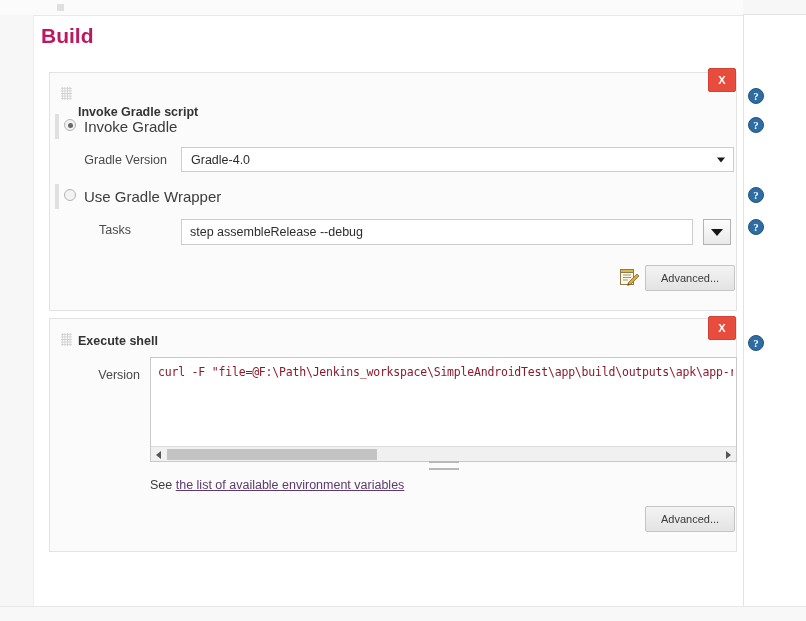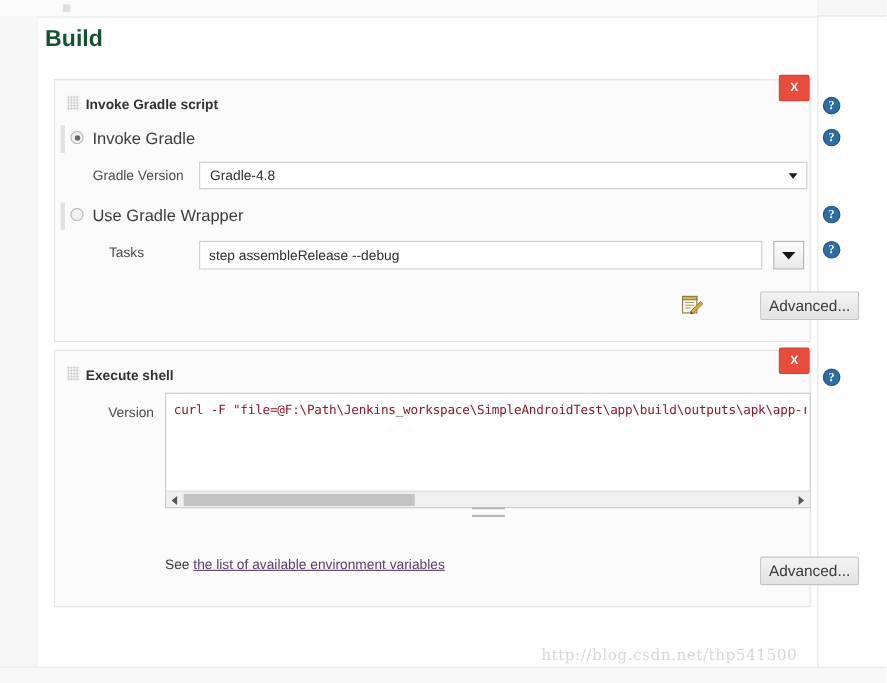--- a/index.html
+++ b/index.html
@@ -67,21 +67,21 @@
     background: #f8f8f8;
     border-top: 1px solid #e8e8e8;
   }
 
   
   #build-title {
     position: absolute;
     left: 41px; top: 24px;
     font-size: 21px;
     font-weight: bold;
-    color: #14532d;
+    color: #be185d;
     letter-spacing: 0px;
   }
 
   
   .step-box {
     position: absolute;
     background: #fbfbfb;
     border: 1px solid #e3e3e3;
     box-sizing: border-box;
   }
@@ -238,26 +238,25 @@
     border-top: 7px solid #161616;
   }
 
   
   .btn {
     position: absolute;
     background: linear-gradient(#f3f3f3, #e3e3e3);
     border: 1px solid #c5c5c5;
     border-radius: 2px;
     box-sizing: border-box;
-    font-size: 14px;
+    font-size: 11px;
     color: #3a3a3a;
     text-align: center;
     cursor: pointer;
     white-space: nowrap;
-    margin-left: 46px;
   }
   .btn span { position: absolute; left: 0; right: 0; top: 50%; transform: translateY(-50%); }
 
   
   .notepad-icon {
     position: absolute;
     width: 20px; height: 18px;
     cursor: pointer;
   }
 
@@ -375,34 +374,34 @@
   <div id="content-col"></div>
   <div id="right-rail"></div>
   <div id="right-rail-top"></div>
   <div id="bottom-strip"></div>
 
   <div id="build-title">Build</div>
 
   <div class="step-box" id="step-gradle"></div>
 
   <div class="grip" style="left:61px; top:87px;"></div>
-  <div class="step-title" style="left:78px; top:88px;">Invoke Gradle script</div>
+  <div class="step-title" style="left:78px; top:105px;">Invoke Gradle script</div>
   <div class="x-btn" style="left:708px; top:68px;">X</div>
 
   <div class="indent-bar" style="left:55px; top:114px; height:25px;"></div>
   <div class="indent-bar" style="left:55px; top:184px; height:25px;"></div>
 
   <div class="radio-row">
     <div class="radio checked" style="left:64px; top:119px;"></div>
     <div class="radio-label" style="left:84px; top:118px;">Invoke Gradle</div>
   </div>
 
   <div class="field-label" style="left:0px; top:153px; width:167px;">Gradle Version</div>
   <div class="select-box" style="left:181px; top:147px; width:553px; height:25px;">
-    <span class="select-text">Gradle-4.8</span>
+    <span class="select-text">Gradle-4.0</span>
     <span class="select-caret"></span>
   </div>
 
   <div class="radio-row">
     <div class="radio" style="left:64px; top:189px;"></div>
     <div class="radio-label" style="left:84px; top:188px;">Use Gradle Wrapper</div>
   </div>
 
   <div class="field-label" style="left:0px; top:223px; width:131px;">Tasks</div>
   <div class="text-input" style="left:181px; top:219px; width:512px; height:26px;">
@@ -435,31 +434,30 @@
   <div class="textarea-box" style="left:150px; top:357px; width:587px; height:105px;">
     <div class="cmd-text" placeholder="">curl -F "file=@F:\Path\Jenkins_workspace\SimpleAndroidTest\app\build\outputs\apk\app-rele</div>
     <div class="hscroll" style="width:585px;">
       <span class="arrow-l"></span>
       <div class="thumb" style="width:210px;"></div>
       <span class="arrow-r"></span>
     </div>
   </div>
   <div class="resize-grip" style="left:429px; top:461px;"></div>
 
-  <div class="see-line" style="left:150px; top:478px;margin-top:28px;">
+  <div class="see-line" style="left:150px; top:478px;">
     <span>See</span>
     <a href="#">the list of available environment variables</a>
   </div>
 
   <div class="btn" style="left:645px; top:506px; width:90px; height:26px;">
     <span>Advanced...</span>
   </div>
 
 
   <div class="help-icon" style="left:748px; top:88px;">?</div>
   <div class="help-icon" style="left:748px; top:117px;">?</div>
   <div class="help-icon" style="left:748px; top:187px;">?</div>
   <div class="help-icon" style="left:748px; top:219px;">?</div>
   <div class="help-icon" style="left:748px; top:335px;">?</div>
 
-  <div id="watermark">http://blog.csdn.net/thp541500</div>
 
 </div>
 
 </body></html>

